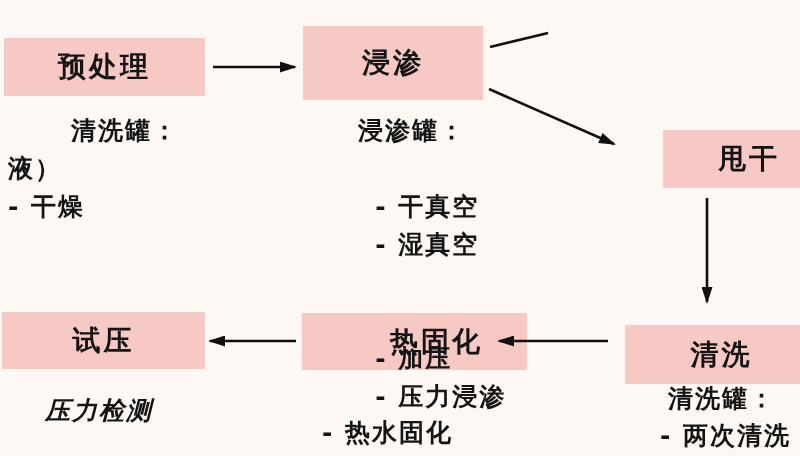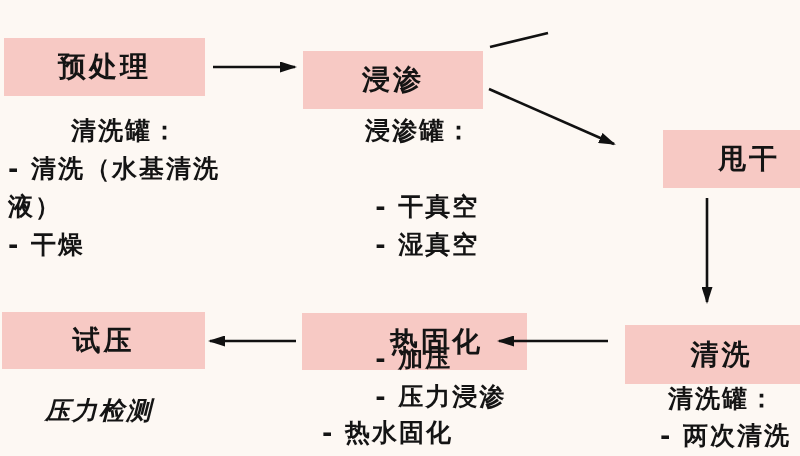--- a/index.html
+++ b/index.html
@@ -40,21 +40,21 @@
 </style>
 </head>
 <body>
 
 <div id="canvas">
 
   <div class="node" style="left:4px;top:38px;width:201px;height:58px;">
     <span>预处理</span>
   </div>
 
-  <div class="node" style="left:303px;top:51px;width:180px;height:58px;">
+  <div class="node" style="left:303px;top:26px;width:180px;height:74px;">
     <span>浸渗</span>
   </div>
 
 
   <div class="node" style="left:623px;top:130px;width:172px;height:58px;margin-left:40px;">
     <span>甩干</span>
   </div>
 
   <div class="node" style="left:625px;top:313px;width:193px;height:59px;margin-top:12px;">
     <span>清洗</span>
@@ -63,26 +63,25 @@
   <div class="node" style="left:302px;top:313px;width:181px;height:57px;padding-left:44px;">
     <span>热固化</span>
   </div>
 
   <div class="node" style="left:2px;top:312px;width:203px;height:57px;">
     <span>试压</span>
   </div>
 
   <div class="note" style="left:71px;top:112px;">清洗罐：</div>
   <div class="note" style="left:8px;top:150px;">
-    <div class="line">- 清洗（水基清洗</div>
     <div class="line">液）</div>
     <div class="line">- 干燥</div>
   </div>
 
-  <div class="note" style="left:358px;top:112px;margin-left:7px;">浸渗罐：</div>
+  <div class="note" style="left:358px;top:112px;">浸渗罐：</div>
   <div class="note two-col" style="left:311px;top:150px;">
     <div class="line">
       <span class="cell1">- 干真空</span>
       <span class="cell2">- 湿真空</span>
     </div>
     <div class="line">
       <span class="cell1">- 加压</span>
       <span class="cell2">- 压力浸渗</span>
     </div>
     <div class="line">

